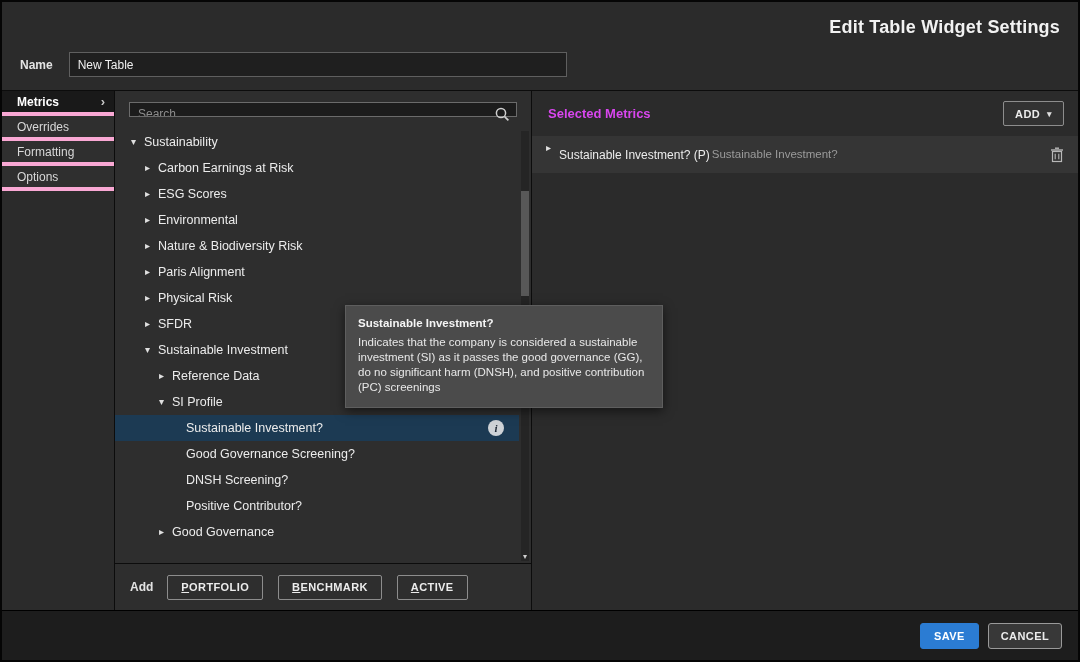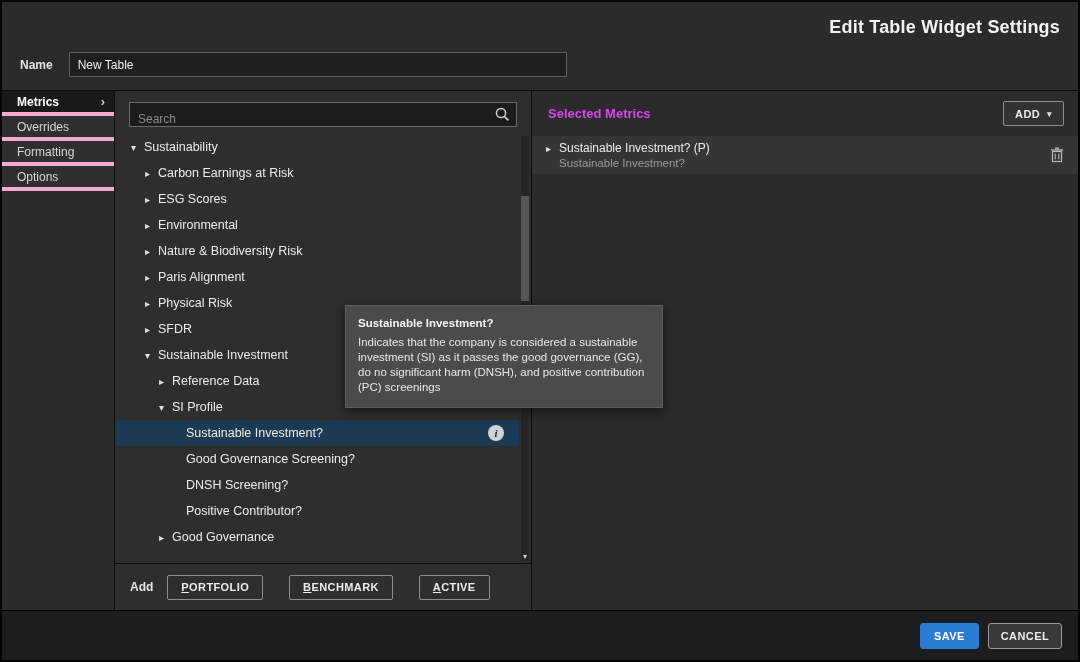--- a/index.html
+++ b/index.html
@@ -26,21 +26,21 @@
     padding:0 9px 0 15px; font-size:12px; color:#d8d8d8;
     border-bottom:4px solid #f9a8d4; cursor:pointer; background:#2f2f2f;
   }
   .side-item.selected { background:#191919; color:#fff; font-weight:bold; }
   .side-chevron { color:#c9c9c9; font-size:13px; display:none; line-height:1; }
   .side-item.selected .side-chevron { display:block; }
   
   .metrics-panel { width:417px; flex:none; border-right:1px solid #0c0c0c; display:flex; flex-direction:column; background:#2e2e2e; }
   .search-wrap { margin:11px 14px 7px; position:relative; }
   .search-input {
-    width:100%; height:25px; background:#1c1c1c; border:1px solid #6b6b6b;
+    width:100%; height:15px; background:#1c1c1c; border:1px solid #6b6b6b;
     color:#ddd; font-size:12px; padding:8px 28px 0 8px; font-family:inherit; outline:none;
   }
   .search-input::placeholder { color:#8c8c8c; }
   .search-icon { position:absolute; right:6px; top:4px; cursor:pointer; }
   .tree-area { flex:1; position:relative; min-height:0; }
   .tree { position:absolute; inset:0 12px 0 0; overflow:hidden; }
   .tree-row { height:26px; display:flex; align-items:center; font-size:12.5px; color:#ececec; cursor:pointer; }
   .tree-row.selected { background:var(--selected-row,#1c3a53); }
   .caret { width:13px; flex:none; text-align:left; font-size:10px; color:#e0e0e0; }
   .tree-label { white-space:nowrap; }
@@ -49,21 +49,21 @@
     background:#ced2d6; color:#1d2733; font-size:11px; font-weight:bold; font-style:italic;
     display:flex; align-items:center; justify-content:center;
     font-family:"Liberation Serif", serif; flex:none; cursor:pointer;
   }
   .scrollbar { position:absolute; top:2px; bottom:2px; right:2px; width:8px; background:#252525; }
   .scroll-thumb { position:absolute; top:60px; left:0; width:8px; height:105px; background:#585858; cursor:grab; }
   .scroll-down { position:absolute; bottom:0; left:0; width:8px; text-align:center; font-size:8px; color:#cfcfcf; cursor:pointer; }
   
   .add-row { height:47px; border-top:1px solid #0c0c0c; display:flex; align-items:center; gap:14px; padding:0 15px; flex:none; }
   .add-label { font-size:12px; font-weight:bold; color:#e3e3e3; }
-  .scope-buttons { display:flex; gap:26px; }
+  .scope-buttons { display:flex; gap:15px; }
   .scope-btn {
     background:transparent; border:1px solid #8d8d8d; color:#ececec; height:25px;
     padding:0 13px; font-size:11px; font-weight:bold; letter-spacing:.4px;
     font-family:inherit; cursor:pointer; border-radius:2px;
   }
   .scope-btn span { display:block; }
   .scope-btn span::first-letter { text-decoration:underline; }
   
   .right-panel { flex:1; display:flex; flex-direction:column; background:#2b2b2b; min-width:0; }
   .right-header { height:45px; display:flex; align-items:center; justify-content:space-between; padding:0 14px 0 16px; flex:none; }
@@ -72,21 +72,21 @@
     background:#323232; border:1px solid #8d8d8d; color:#ececec; height:25px;
     padding:0 11px; font-size:11px; font-weight:bold; letter-spacing:.4px;
     font-family:inherit; cursor:pointer; border-radius:2px; display:flex; align-items:center; gap:7px;
   }
   .add-btn .dd-caret { font-size:9px; color:#dedede; }
   .selected-row {
     min-height:37px; background:#353535; display:flex; align-items:center;
     padding:5px 14px 5px 14px; cursor:pointer;
   }
   .selected-row .caret { margin-top:-14px; }
-  .sel-texts { display:flex; flex-direction:column; gap:2px; }
+  .sel-texts { display:flex; flex-direction:row; gap:2px; }
   .sel-title { font-size:12px; color:#ececec; }
   .sel-sub { font-size:11.5px; color:#9b9b9b; }
   .trash { margin-left:auto; cursor:pointer; display:flex; align-items:center; }
   
   .tooltip {
     position:absolute; left:343px; top:303px; width:318px; background:#4b4b4b;
     border:1px solid #5e5e5e; box-shadow:0 3px 10px rgba(0,0,0,.55);
     padding:10px 12px 12px; z-index:10; font-size:11.5px; line-height:15px; color:#e8e8e8;
   }
   .tooltip-title { font-weight:bold; margin-bottom:4px; font-size:11.5px; color:#f5f5f5; }

